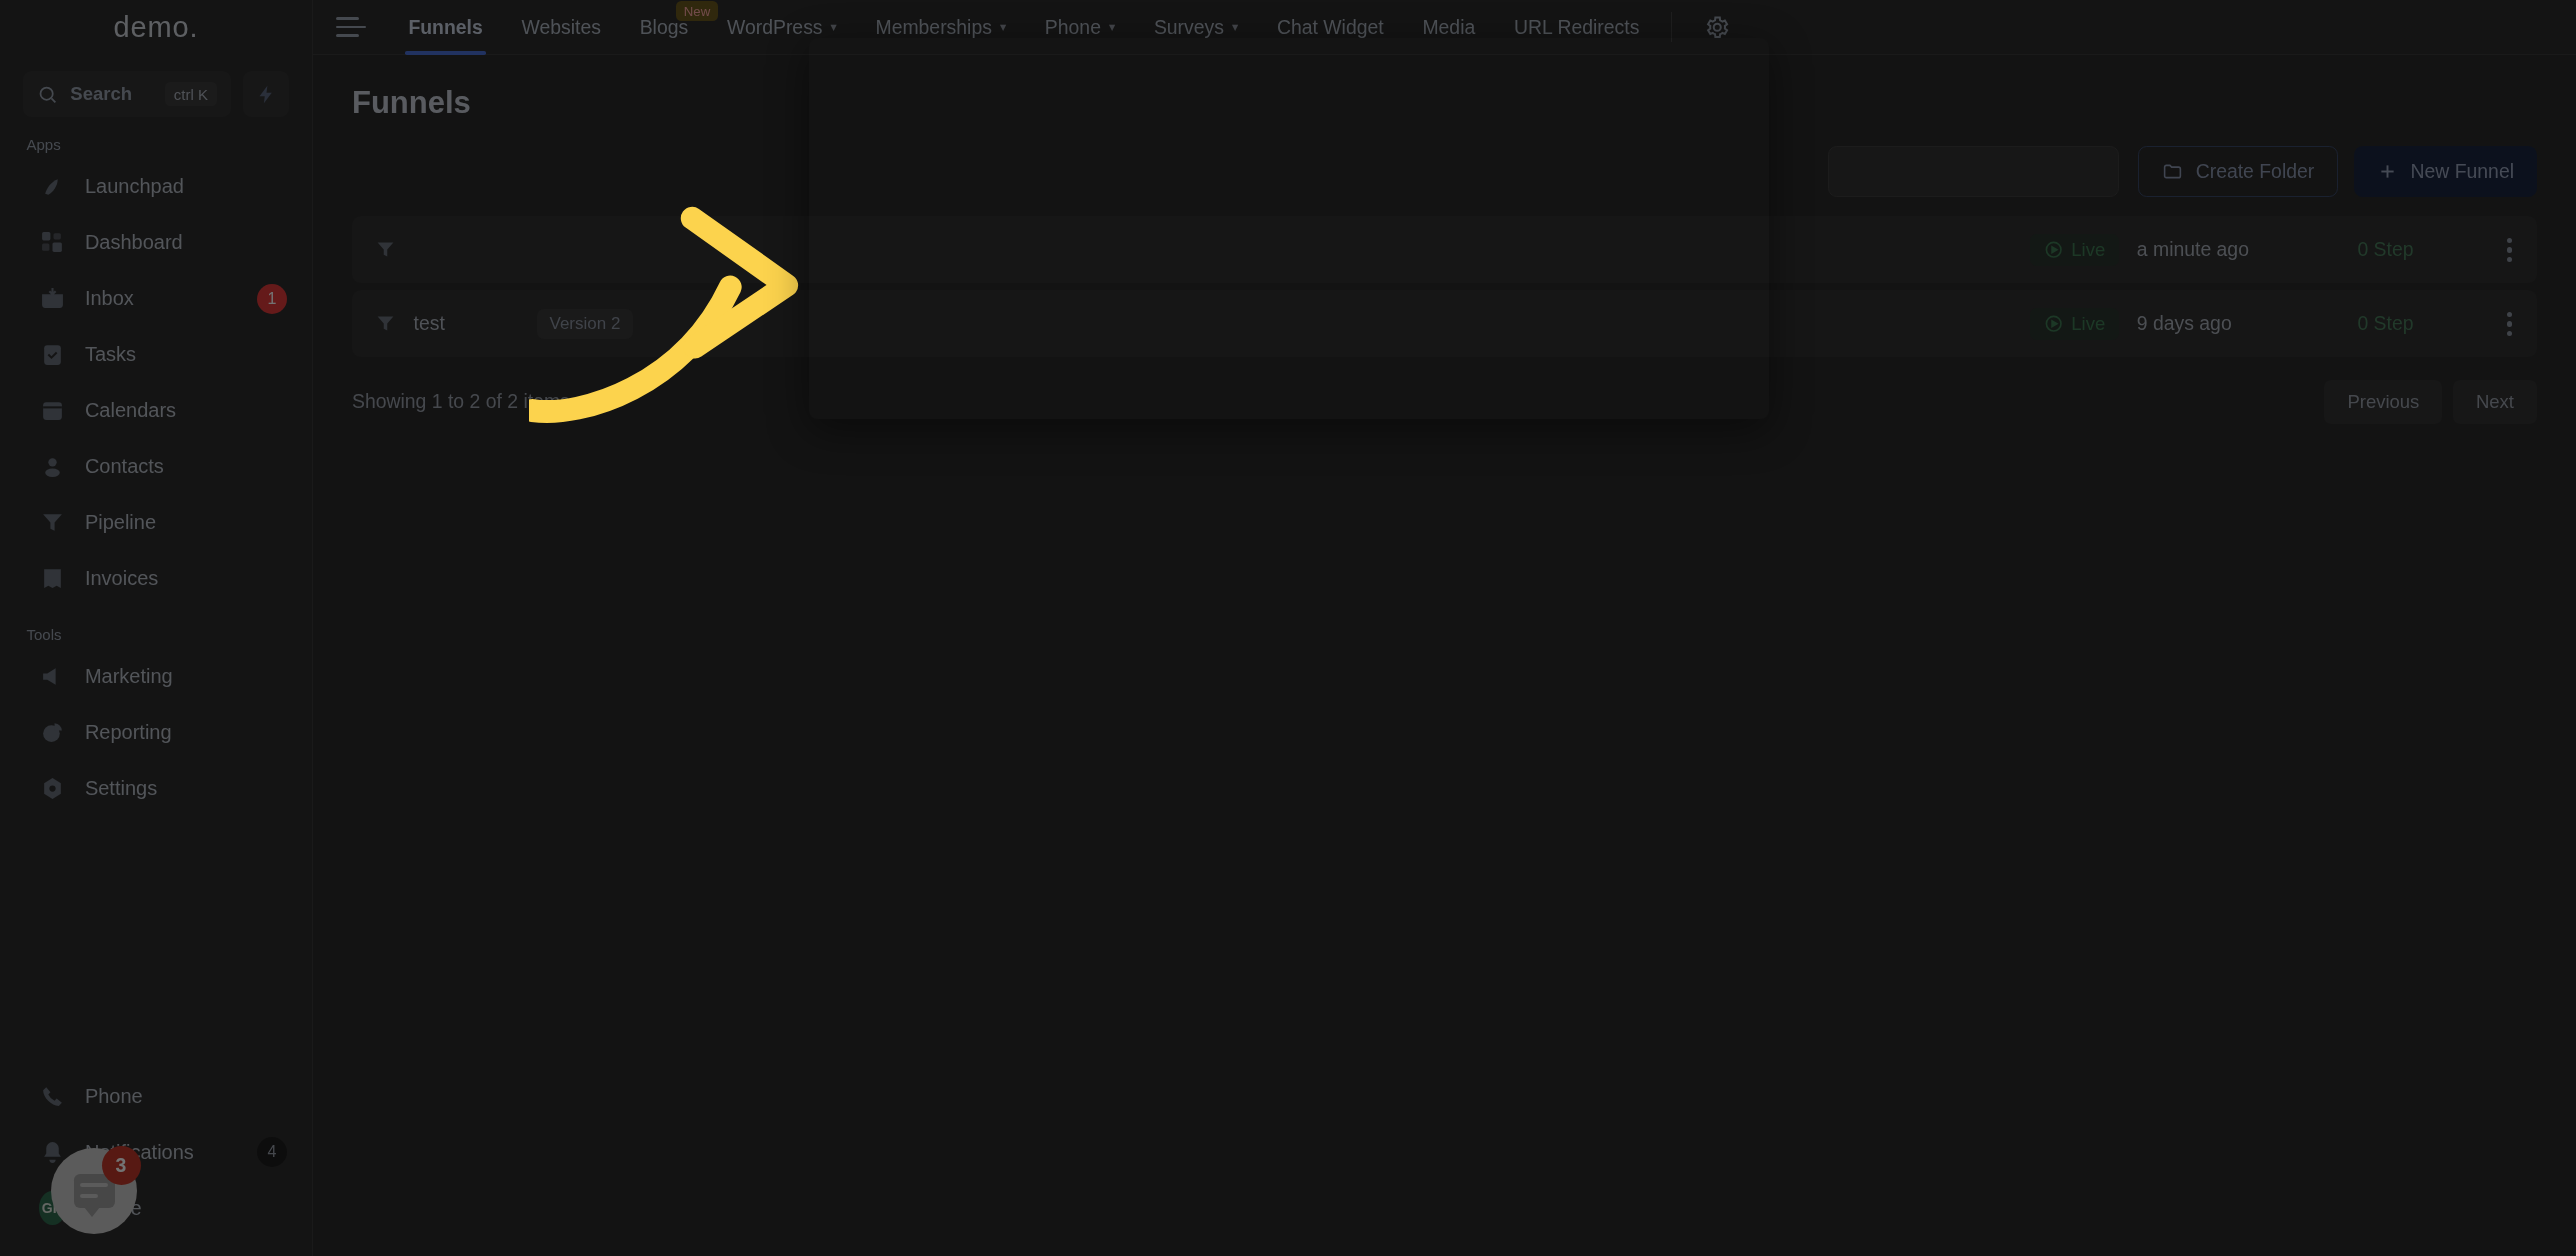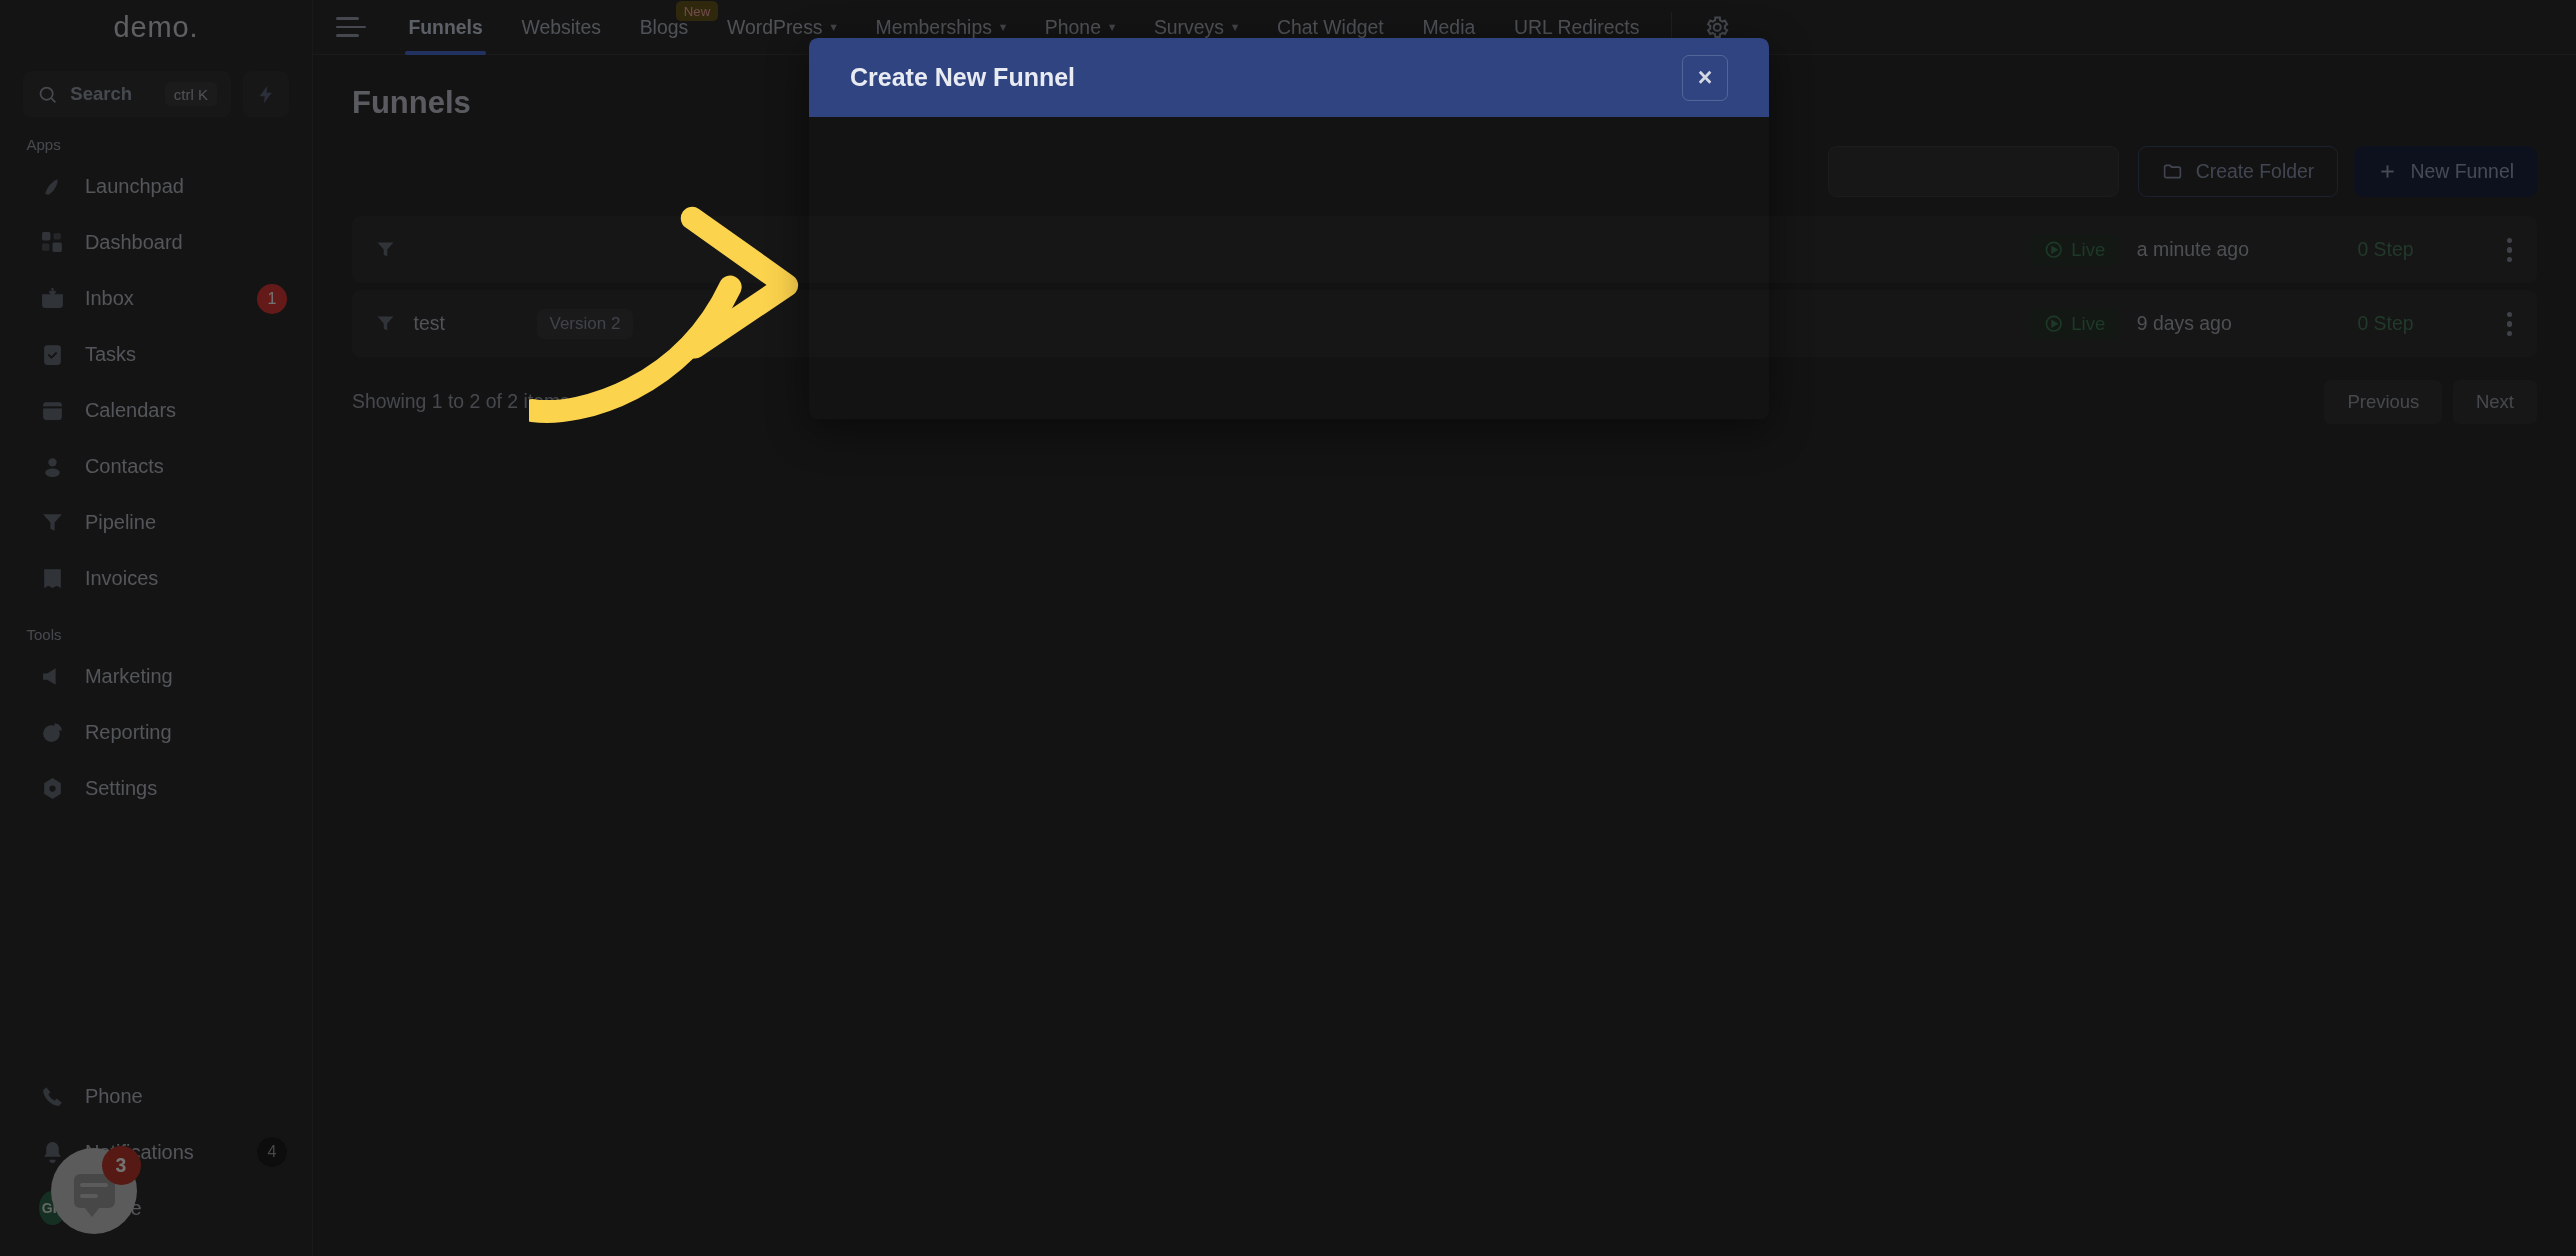--- a/index.html
+++ b/index.html
@@ -500,18 +500,14 @@
 </div>
 
 <div id="overlay"></div>
 
 <svg id="arrow" viewBox="0 0 400 280">
   <path d="M4 250 C 60 258, 175 222, 228 110" stroke="#fcd34d" stroke-width="26" fill="none" stroke-linecap="round"></path>
   <path d="M185 32 L 292 108 L 188 178" stroke="#fcd34d" stroke-width="26" fill="none" stroke-linecap="round" stroke-linejoin="round"></path>
 </svg>
 
 <div id="modal">
-  <div class="modal-header">
-    <span class="modal-title">Create New Funnel</span>
-    <span class="modal-close">×</span>
-  </div>
 </div>
 
 
 </body></html>

